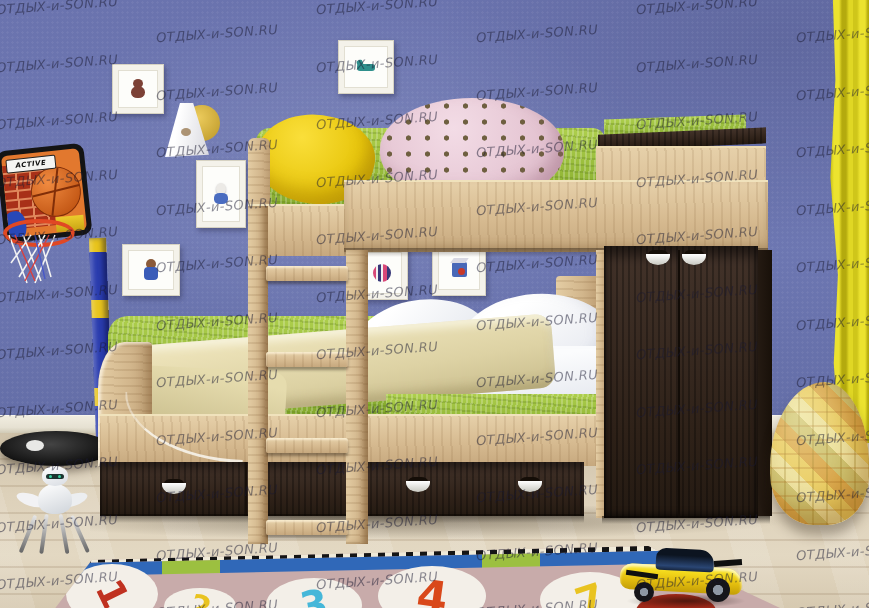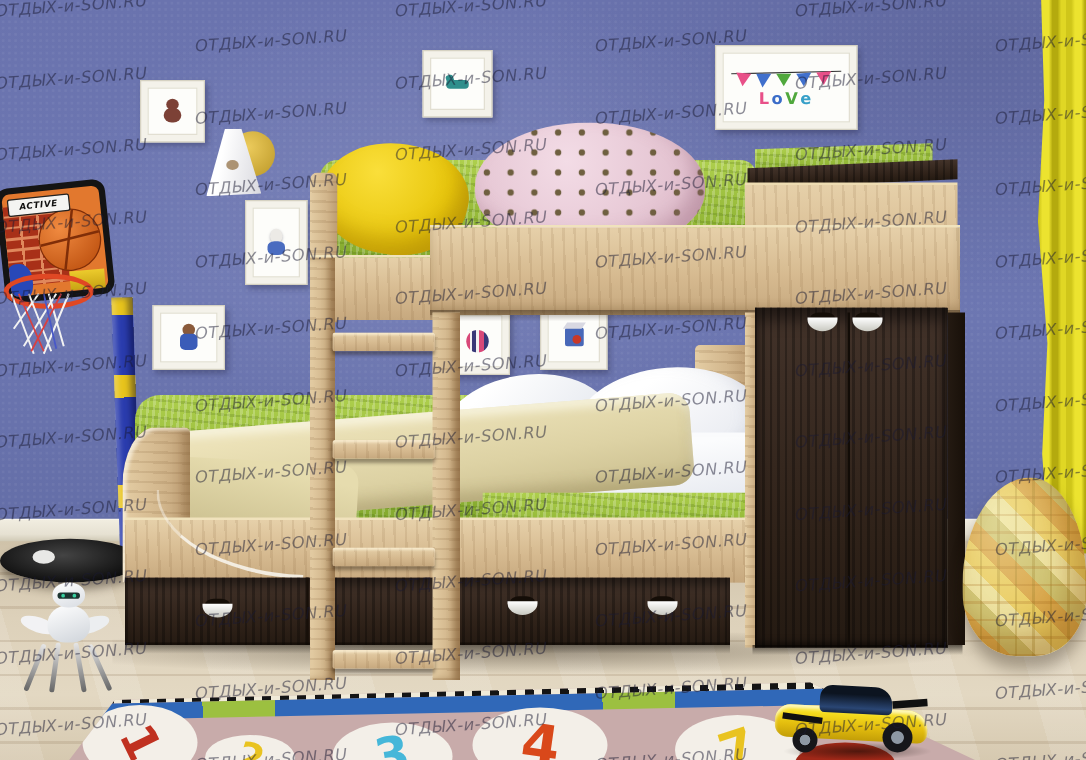--- a/index.html
+++ b/index.html
@@ -269,35 +269,20 @@
 
   <div class="abs frame frame-teddy">
     <div class="mat">
         <div class="m-teddy"></div>
       </div>
   </div>
   <div class="abs frame frame-horse">
     <div class="mat">
         <div class="m-horse"></div>
       </div>
-  </div>
-  <div class="abs frame frame-love">
-    <div class="mat love-inner">
-      <svg class="love-bunting" width="92" height="18" viewBox="0 0 92 18">
-        <path d="M2 4 L90 2" stroke="#333" stroke-width="1" fill="none"></path>
-        <polygon points="6,3 18,4 11,14" fill="#e85088"></polygon>
-        <polygon points="22,4 34,4 27,15" fill="#4070cc"></polygon>
-        <polygon points="38,4 50,4 44,14" fill="#50a83c"></polygon>
-        <polygon points="54,4 66,3 60,14" fill="#4070cc"></polygon>
-        <polygon points="70,3 82,2 76,13" fill="#e85088"></polygon>
-      </svg>
-      <div class="love-word">
-        <span class="lv0">L</span><span class="lv1">o</span><span class="lv2">V</span><span class="lv3">e</span>
-      </div>
-    </div>
   </div>
   <div class="abs frame frame-bunny">
     <div class="mat">
         <div class="m-bunny"></div>
       </div>
   </div>
   <div class="abs frame frame-bear-overalls">
     <div class="mat">
         <div class="m-bear2"></div>
       </div>

